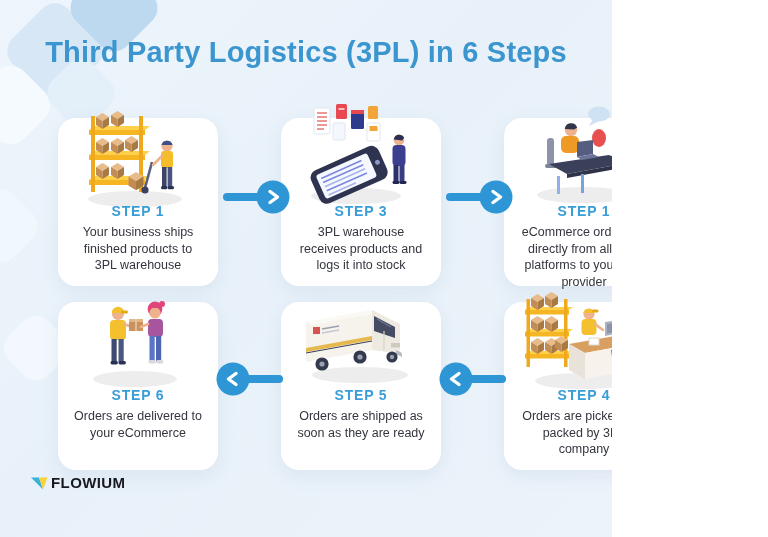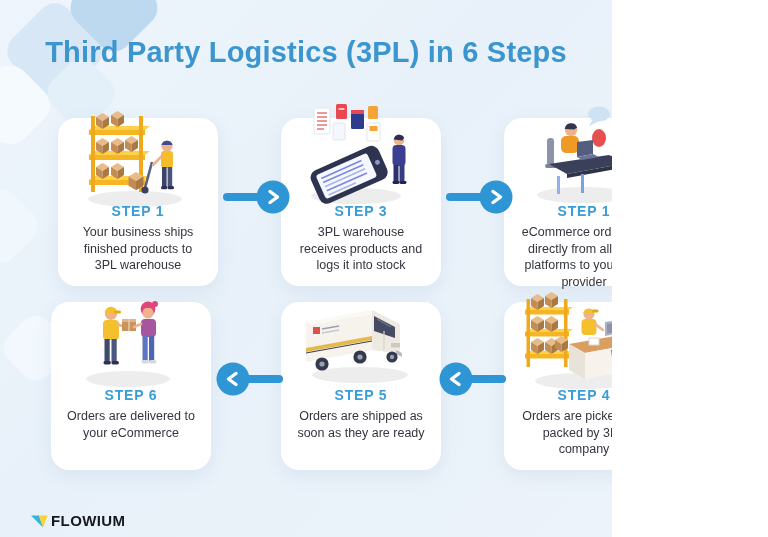--- a/index.html
+++ b/index.html
@@ -26,21 +26,21 @@
   .card-text{position:absolute;top:85px;left:0;right:0;text-align:center;padding:0 14px;}
   .step-label{
     font-size:14px;font-weight:800;color:#399dd8;letter-spacing:.8px;margin-bottom:5px;
   }
   .step-desc{
     font-size:12.5px;font-weight:400;color:#33363e;line-height:1.32;
   }
   
   .overlay{position:absolute;top:0;left:0;pointer-events:none;z-index:5;}
   
-  .logo{position:absolute;left:31px;top:512px;display:flex;align-items:center;gap:3px;}
+  .logo{position:absolute;left:31px;top:474px;display:flex;align-items:center;gap:3px;}
   .logo-text{font-size:15px;font-weight:800;color:#17191f;letter-spacing:.4px;}
 </style>
 </head>
 <body>
 
 <div class="canvas">
 
   <svg width="0" height="0" style="position:absolute" aria-hidden="true">
     <defs>
       <g id="cube">
@@ -179,21 +179,21 @@
         </g>
         <polygon points="88,52 102,50 106,52 92,54" fill="#ffffff"></polygon>
       </g>
     </svg>
     <div class="card-text">
       <div class="step-label">STEP 1</div>
       <div class="step-desc">eCommerce orders go directly from all your platforms to your 3PL provider</div>
     </div>
   </div>
 
-  <div class="card" style="left:51px;top:302px;">
+  <div class="card" style="left:58px;top:302px;">
     <svg class="illus" width="130" height="106" viewBox="0 0 130 106">
       <ellipse cx="62" cy="93" rx="42" ry="8" fill="#ededed"></ellipse>
       <g>
         <circle cx="45" cy="28" r="6" fill="#eeb28d"></circle>
         <path d="M38.8,27 a6.2,6.2 0 0 1 12.4,0 Z" fill="#f5c02e"></path>
         <rect x="48" y="24.5" width="7" height="3" rx="1.5" fill="#e3a912"></rect>
         <rect x="37" y="34" width="16" height="20" rx="4" fill="#f5c02e"></rect>
         <line x1="51" y1="38" x2="59" y2="41" stroke="#eeb28d" stroke-width="2.8" stroke-linecap="round"></line>
         <rect x="38.5" y="53" width="5.2" height="23" fill="#3f4a70"></rect>
         <rect x="45.5" y="53" width="5.2" height="23" fill="#4c5780"></rect>

